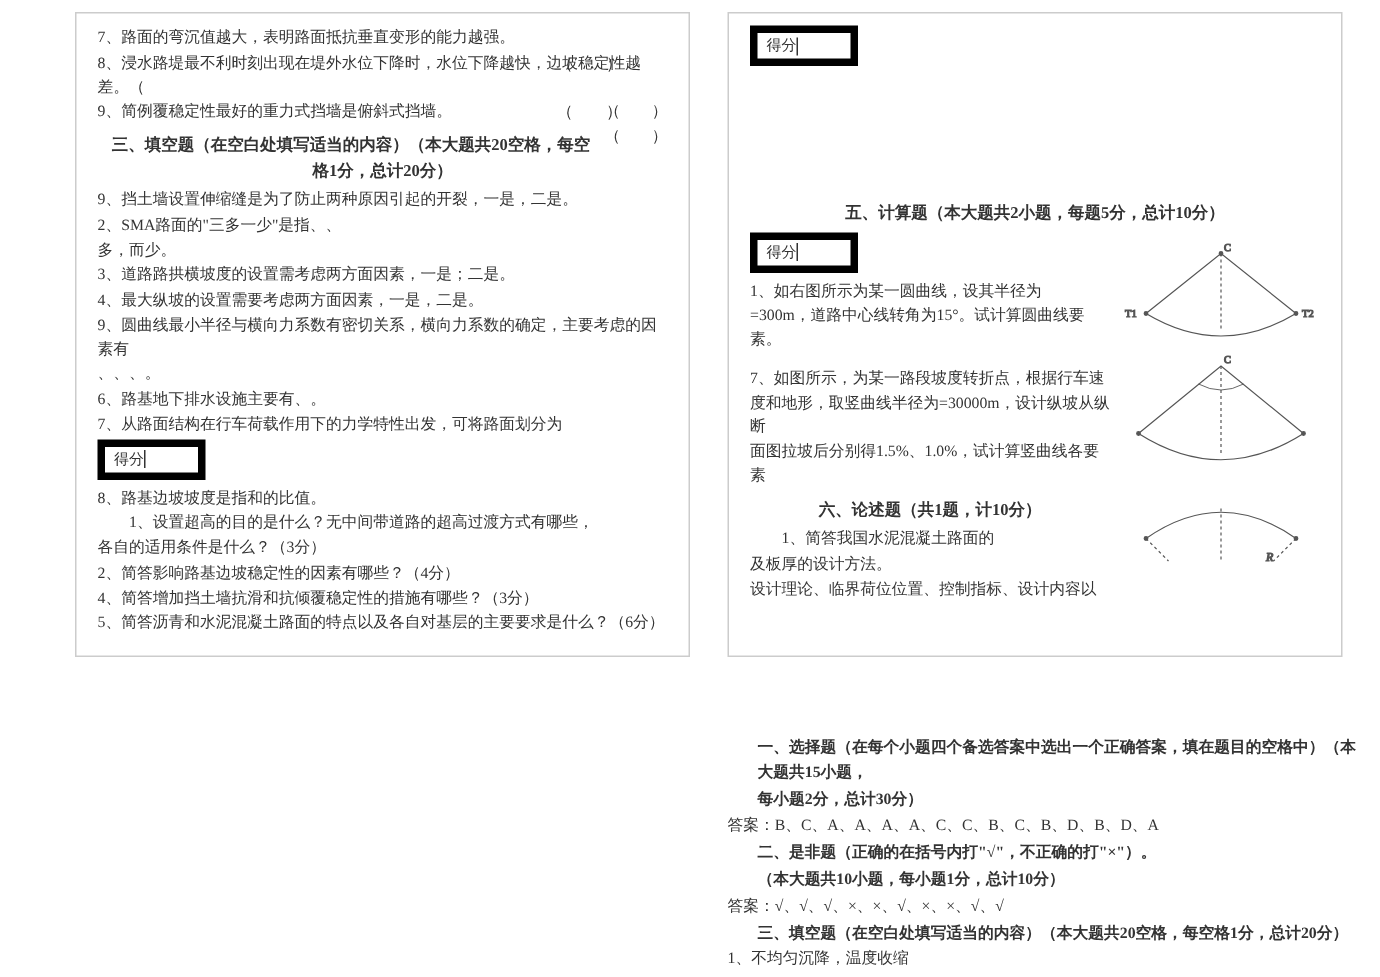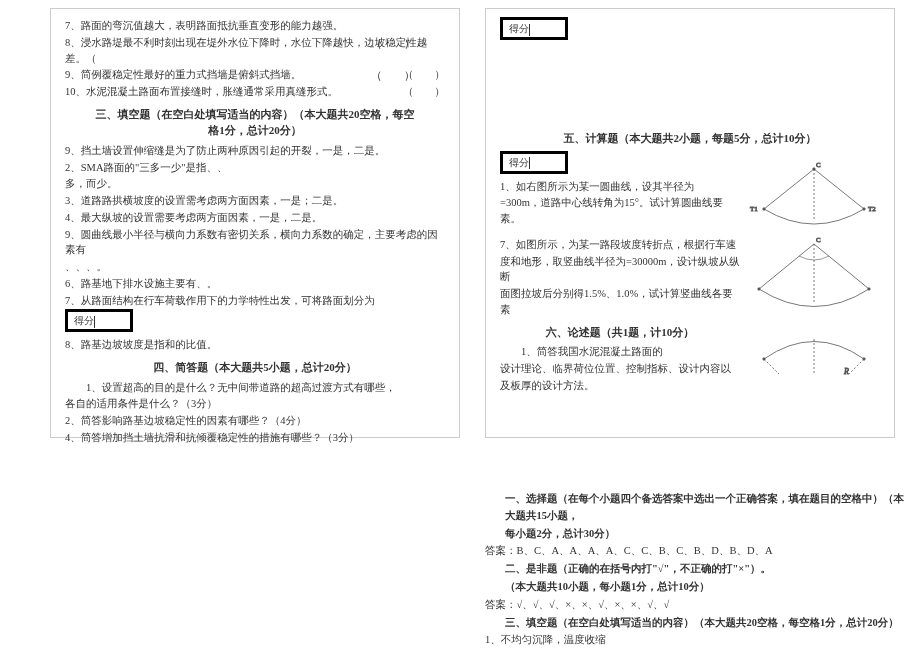--- a/index.html
+++ b/index.html
@@ -33,21 +33,21 @@
   }
   .answers {
     position: absolute;
     left: 485px;
     top: 490px;
     width: 420px;
     font-size: 11px;
     line-height: 1.6;
   }
   .score-box {
-    border: 3px solid #000000;
+    border: 5px solid #000000;
     display: inline-block;
     padding: 1px 6px;
     font-size: 10px;
     margin-bottom: 4px;
   }
   .score-cell {
     display: inline-block;
     border-left: 1px solid #333;
     width: 30px;
     height: 12px;
@@ -83,21 +83,20 @@
     </div>
   <div class="line">8、浸水路堤最不利时刻出现在堤外水位下降时，水位下降越快，边坡稳定性越差。（</div>
   <div style="position:relative">
       <span class="tf-mark">（　　）</span>
     </div>
   <div class="line">
     <span>9、简例覆稳定性最好的重力式挡墙是俯斜式挡墙。</span>
     <span style="float:right">（　　）</span>
   </div>
   <div class="line">
-    <span>10、水泥混凝土路面布置接缝时，胀缝通常采用真缝形式。</span>
     <span style="float:right">（　　）</span>
   </div>
 
   <div class="section-head">
     <div>三、填空题（在空白处填写适当的内容）（本大题共20空格，每空</div>
     <div>格1分，总计20分）</div>
   </div>
 
   <div class="line">9、挡土墙设置伸缩缝是为了防止两种原因引起的开裂，一是，二是。</div>
   <div class="line">2、SMA路面的"三多一少"是指、、</div>
@@ -106,25 +105,25 @@
   <div class="line">4、最大纵坡的设置需要考虑两方面因素，一是，二是。</div>
   <div class="line">9、圆曲线最小半径与横向力系数有密切关系，横向力系数的确定，主要考虑的因素有</div>
   <div class="line">、、、。</div>
   <div class="line">6、路基地下排水设施主要有、。</div>
   <div class="line">7、从路面结构在行车荷载作用下的力学特性出发，可将路面划分为</div>
   <div class="score-box">
     <span>得分</span><span class="score-cell"></span>
   </div>
   <div class="line">8、路基边坡坡度是指和的比值。</div>
 
-  <div class="section-head">四、简答题（本大题共5小题，总计20分）</div>
   <div class="line indent">1、设置超高的目的是什么？无中间带道路的超高过渡方式有哪些，</div>
   <div class="line">各自的适用条件是什么？（3分）</div>
   <div class="line">2、简答影响路基边坡稳定性的因素有哪些？（4分）</div>
   <div class="line">4、简答增加挡土墙抗滑和抗倾覆稳定性的措施有哪些？（3分）</div>
+  <div class="line">5、简答沥青和水泥混凝土路面的特点以及各自对基层的主要要求是什么？（6分）</div>
 </div>
 
 <div class="page page-right">
   <div class="score-box">
     <span>得分</span><span class="score-cell"></span>
   </div>
 
   <div style="height:80px"></div>
 
   <div class="section-head">五、计算题（本大题共2小题，每题5分，总计10分）</div>
@@ -136,22 +135,22 @@
   <div class="right-col-text">
     <div class="line">1、如右图所示为某一圆曲线，设其半径为</div>
     <div class="line">=300m，道路中心线转角为15°。试计算圆曲线要素。</div>
     <div style="height:8px"></div>
     <div class="line">7、如图所示，为某一路段坡度转折点，根据行车速</div>
     <div class="line">度和地形，取竖曲线半径为=30000m，设计纵坡从纵断</div>
     <div class="line">面图拉坡后分别得1.5%、1.0%，试计算竖曲线各要素</div>
 
     <div class="section-head">六、论述题（共1题，计10分）</div>
     <div class="line indent">1、简答我国水泥混凝土路面的</div>
+    <div class="line">及板厚的设计方法。</div>
     <div class="line">设计理论、临界荷位位置、控制指标、设计内容以</div>
-    <div class="line">及板厚的设计方法。</div>
   </div>
 
   
   <div class="figure">
     <svg viewBox="0 0 140 220">
 
       <g stroke="#555" stroke-width="0.8" fill="none">
         <path d="M20 50 L70 10 L120 50"></path>
         <path d="M20 50 Q70 80 120 50"></path>
         <line x1="70" y1="10" x2="70" y2="62" stroke-dasharray="2 2"></line>

